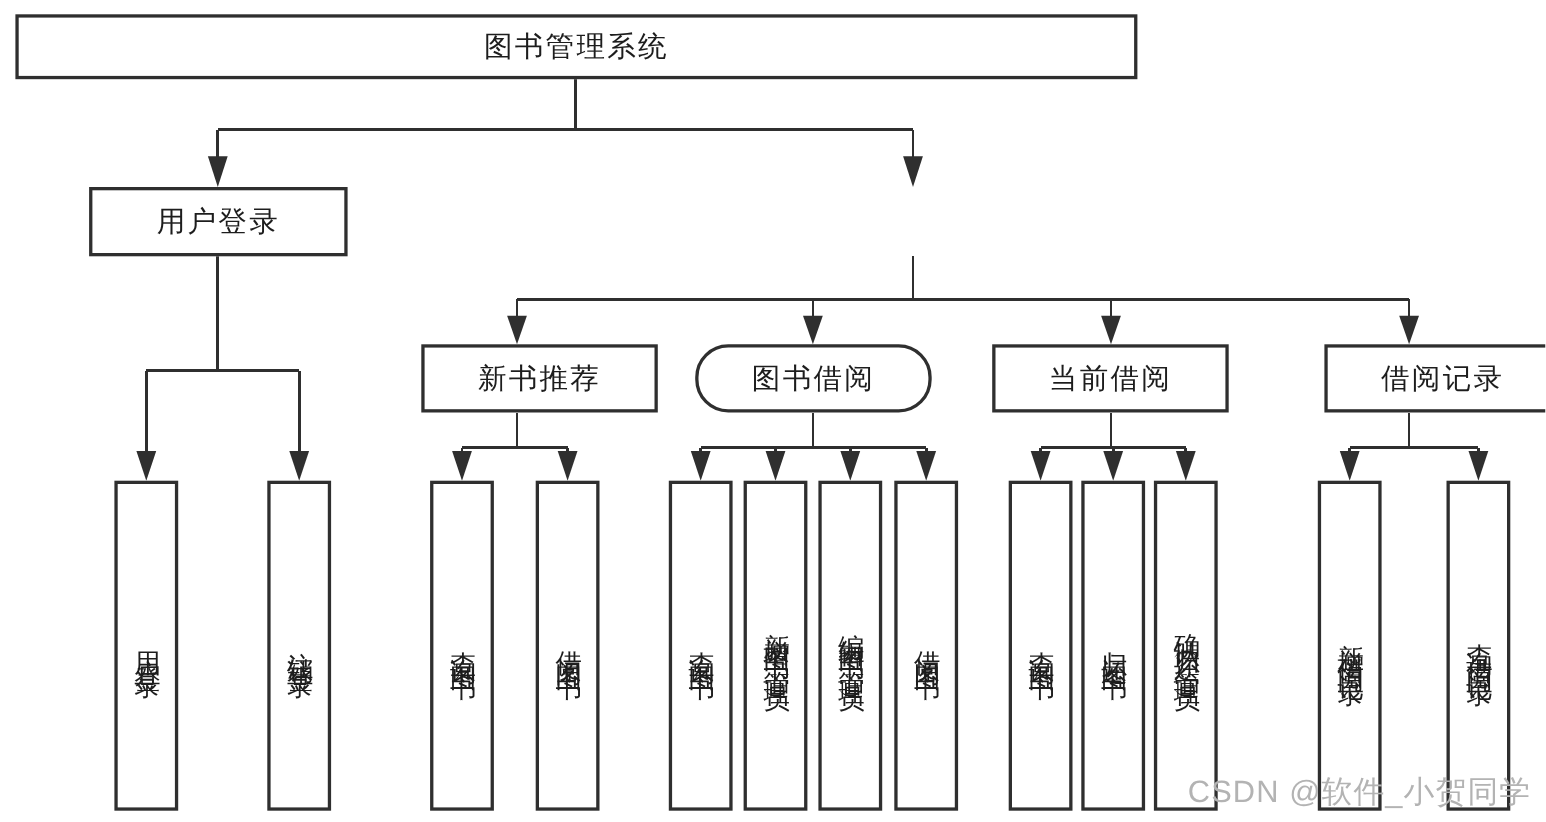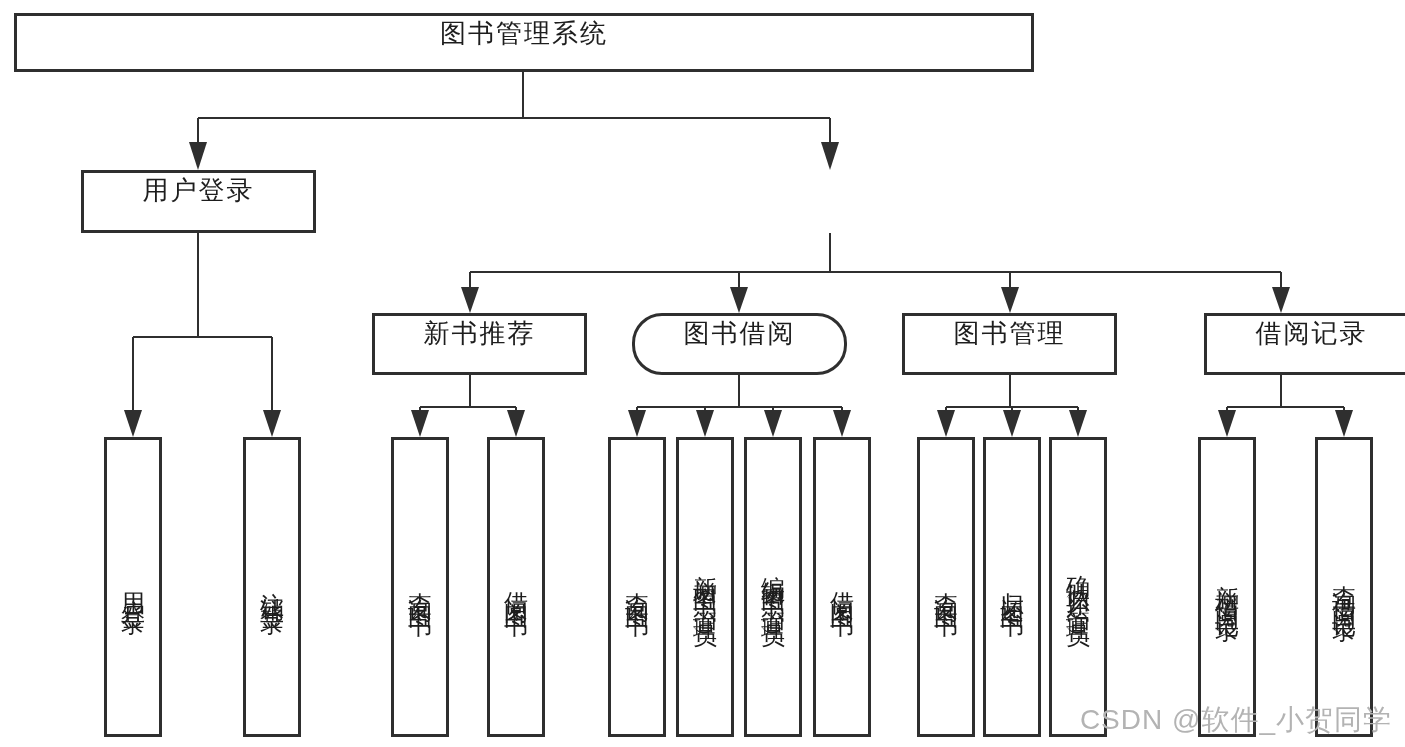--- a/index.html
+++ b/index.html
@@ -29,20 +29,21 @@
     fill: none;
     shape-rendering: crispEdges;
   }
   .connectors .hd { fill: var(--line); stroke: none; }
   .hbox {
     position: absolute;
     box-sizing: border-box;
     border: 3px solid var(--line);
     background: var(--boxbg);
     display: flex;
+    align-items: center;
     justify-content: center;
     font-size: 26px;
     letter-spacing: 2px;
     color: var(--text);
     z-index: 2;
     white-space: nowrap;
   }
   .leaf {
     position: absolute;
     box-sizing: border-box;
@@ -125,28 +126,28 @@
   </svg>
 
   <div class="hbox" style="left:14px; top:13px; width:1020px; height:59px;">
     <span>图书管理系统</span>
   </div>
 
   <div class="hbox" style="left:81px; top:170px; width:235px; height:63px;">
     <span>用户登录</span>
   </div>
 
-  <div class="hbox" style="left:372px; top:313px; width:215px; height:62px;">
+  <div class="hbox" style="left:383px; top:313px; width:215px; height:62px;">
     <span>新书推荐</span>
   </div>
   <div class="hbox" style="left:632px; top:313px; width:215px; height:62px;border-radius:30px;">
     <span>图书借阅</span>
   </div>
   <div class="hbox" style="left:902px; top:313px; width:215px; height:62px;">
-    <span>图书管理</span>
+    <span>当前借阅</span>
   </div>
   <div class="hbox" style="left:1204px; top:313px; width:215px; height:62px;">
     <span>借阅记录</span>
   </div>
 
   <div class="leaf" style="left:104px;">
     <span class="vtext">用户登录</span>
   </div>
   <div class="leaf" style="left:243px;">
     <span class="vtext">注销登录</span>

